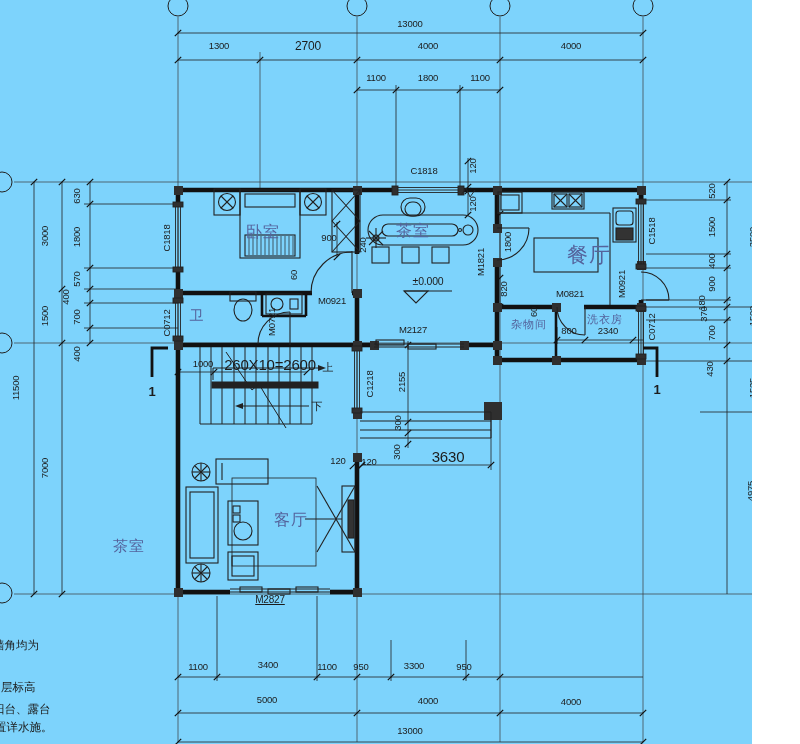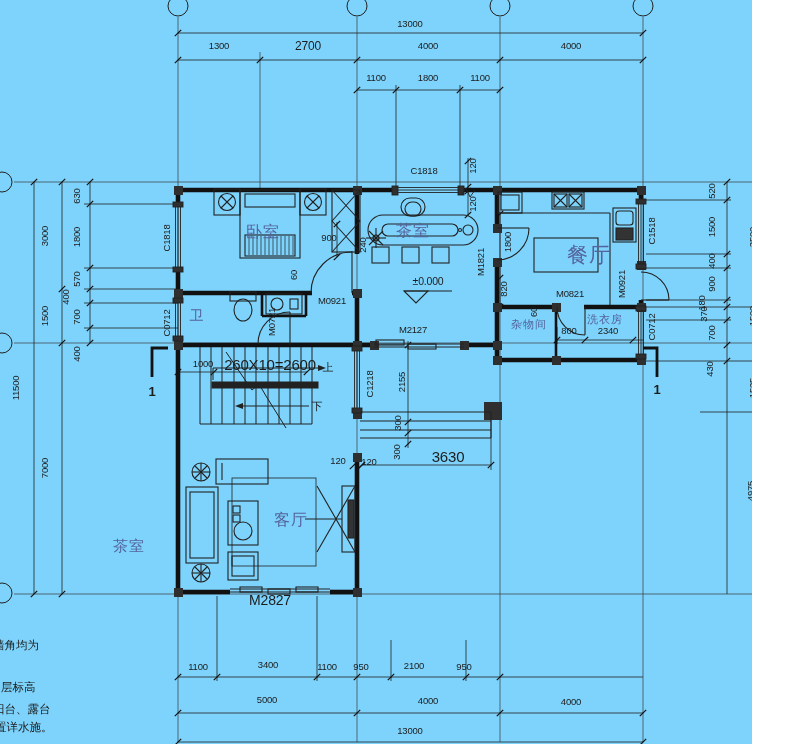--- a/index.html
+++ b/index.html
@@ -500,21 +500,21 @@
       <span class="lbl  r" style="left: 710px; top: 369px; font-size: 9.5px;">430</span>
       <span class="lbl  r" style="left: 753px; top: 237px; font-size: 9.5px;">3500</span>
       <span class="lbl  r" style="left: 753px; top: 316px; font-size: 9.5px;">1500</span>
       <span class="lbl  r" style="left: 753px; top: 388px; font-size: 9.5px;">1525</span>
       <span class="lbl  r" style="left: 751px; top: 491px; font-size: 9.5px;">4975</span>
       <span class="lbl  r" style="left: 785px; top: 386px; font-size: 9.5px;">11500</span>
       <span class="lbl " style="left: 198px; top: 667px; font-size: 9.5px;">1100</span>
       <span class="lbl " style="left: 268px; top: 665px; font-size: 9.5px;">3400</span>
       <span class="lbl " style="left: 327px; top: 667px; font-size: 9.5px;">1100</span>
       <span class="lbl " style="left: 361px; top: 667px; font-size: 9.5px;">950</span>
-      <span class="lbl " style="left: 414px; top: 666px; font-size: 9.5px;">2100</span>
+      <span class="lbl " style="left: 414px; top: 666px; font-size: 9.5px;">3300</span>
       <span class="lbl " style="left: 464px; top: 667px; font-size: 9.5px;">950</span>
       <span class="lbl " style="left: 267px; top: 700px; font-size: 9.5px; text-align: right;">5000</span>
       <span class="lbl " style="left: 428px; top: 701px; font-size: 9.5px;">4000</span>
       <span class="lbl " style="left: 571px; top: 702px; font-size: 9.5px;">4000</span>
       <span class="lbl " style="left: 410px; top: 731px; font-size: 9.5px;">13000</span>
       <span class="lbl " style="left: 329px; top: 238px; font-size: 9.5px;">900</span>
       <span class="lbl  r" style="left: 363px; top: 245px; font-size: 9.5px;">240</span>
       <span class="lbl  r" style="left: 294px; top: 275px; font-size: 9.5px;">60</span>
       <span class="lbl  r" style="left: 473px; top: 166px; font-size: 9.5px;">120</span>
       <span class="lbl  r" style="left: 473px; top: 204px; font-size: 9.5px;">120</span>
@@ -539,21 +539,21 @@
       <span class="lbl  r" style="left: 167px; top: 323px; font-size: 9.5px;">C0712</span>
       <span class="lbl  r" style="left: 652px; top: 231px; font-size: 9.5px;">C1518</span>
       <span class="lbl  r" style="left: 652px; top: 327px; font-size: 9.5px;">C0712</span>
       <span class="lbl  r" style="left: 370px; top: 384px; font-size: 9.5px;">C1218</span>
       <span class="lbl " style="left: 332px; top: 301px; font-size: 9.5px;">M0921</span>
       <span class="lbl  r" style="left: 272px; top: 322px; font-size: 9.5px;">M0721</span>
       <span class="lbl  r" style="left: 481px; top: 262px; font-size: 9.5px;">M1821</span>
       <span class="lbl " style="left: 570px; top: 294px; font-size: 9.5px;">M0821</span>
       <span class="lbl  r" style="left: 622px; top: 284px; font-size: 9.5px;">M0921</span>
       <span class="lbl " style="left: 413px; top: 330px; font-size: 9.5px;">M2127</span>
-      <span class="lbl " style="left: 270px; top: 600px; font-size: 14px;">M2827</span>
+      <span class="lbl " style="left: 270px; top: 600px; font-size: 10px; text-decoration: underline;">M2827</span>
       <span class="lbl room" style="left: 263px; top: 232px; font-size: 16px;">卧室</span>
       <span class="lbl room" style="left: 413px; top: 231px; font-size: 16px;">茶室</span>
       <span class="lbl room" style="left: 589px; top: 254px; font-size: 21px;">餐厅</span>
       <span class="lbl room" style="left: 197px; top: 315px; font-size: 14px;">卫</span>
       <span class="lbl room" style="left: 529px; top: 324px; font-size: 11px;">杂物间</span>
       <span class="lbl room" style="left: 605px; top: 319px; font-size: 11px;">洗衣房</span>
       <span class="lbl room" style="left: 291px; top: 520px; font-size: 16px;">客厅</span>
       <span class="lbl room" style="left: 129px; top: 545px; font-size: 15px;">茶室</span>
       <span class="lbl cn" style="left: 773px; top: 46px; font-size: 13px;">北</span>
       <span class="lbl sec" style="left: 152px; top: 391px; font-size: 13px;">1</span>

